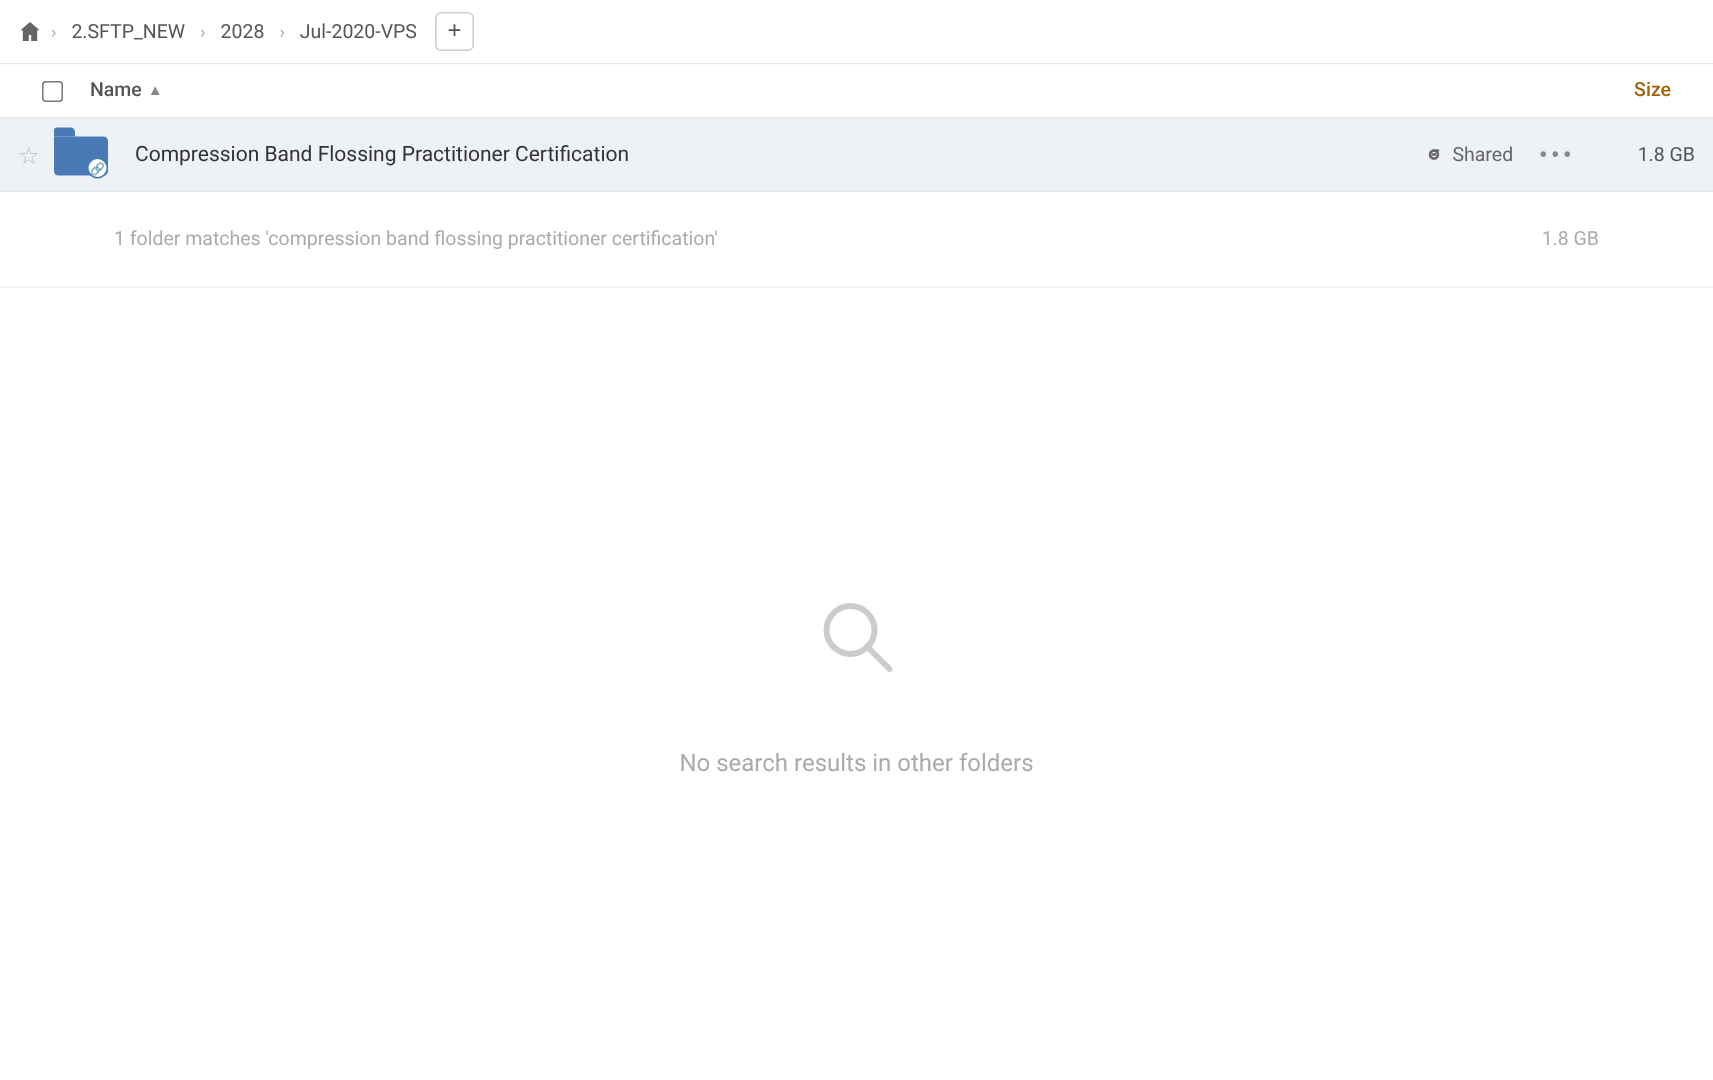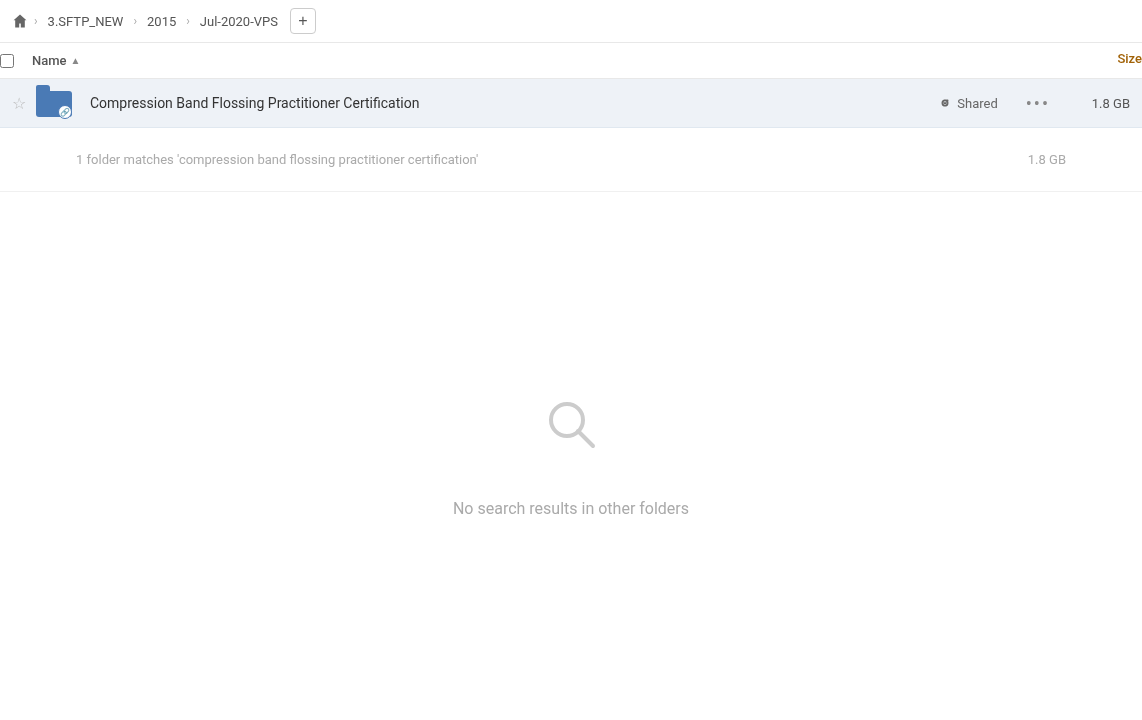--- a/index.html
+++ b/index.html
@@ -75,21 +75,22 @@
       align-items: center;
       justify-content: center;
       color: #555;
       font-size: 16px;
       margin-left: 4px;
     }
 
     
     .column-header {
       display: flex;
-      padding: 8px 0;
+      align-items: center;
+      padding: 8px 28px;
       border-bottom: 1px solid #e8e8e8;
       background: #fff;
       min-height: 36px;
     }
 
     .col-checkbox {
       width: 32px;
       display: flex;
       align-items: center;
       flex-shrink: 0;
@@ -160,21 +161,21 @@
       cursor: pointer;
       margin-left: 10px;
     }
 
     .row-shared {
       display: flex;
       align-items: center;
       gap: 5px;
       color: #666;
       font-size: 13px;
-      margin-right: 24px;
+      margin-right: 13px;
       cursor: pointer;
     }
 
     .row-shared svg {
       width: 14px;
       height: 14px;
       fill: #666;
     }
 
     .row-more {
@@ -235,23 +236,23 @@
 
 <div class="main-container">
 
   <div class="breadcrumb-bar">
     <div class="breadcrumb-home">
       <svg viewBox="0 0 20 20" xmlns="http://www.w3.org/2000/svg">
         <path d="M10 2L2 9h2v9h5v-5h2v5h5V9h2L10 2z"></path>
       </svg>
     </div>
     <span class="breadcrumb-separator">›</span>
-    <span class="breadcrumb-item">3.SFTP_NEW</span>
+    <span class="breadcrumb-item">2.SFTP_NEW</span>
     <span class="breadcrumb-separator">›</span>
-    <span class="breadcrumb-item">2015</span>
+    <span class="breadcrumb-item">2028</span>
     <span class="breadcrumb-separator">›</span>
     <span class="breadcrumb-item">Jul-2020-VPS</span>
     <button class="breadcrumb-add">+</button>
   </div>
 
   <div class="column-header">
     <div class="col-checkbox">
       <input type="checkbox" style="">
     </div>
     <div class="col-name">

